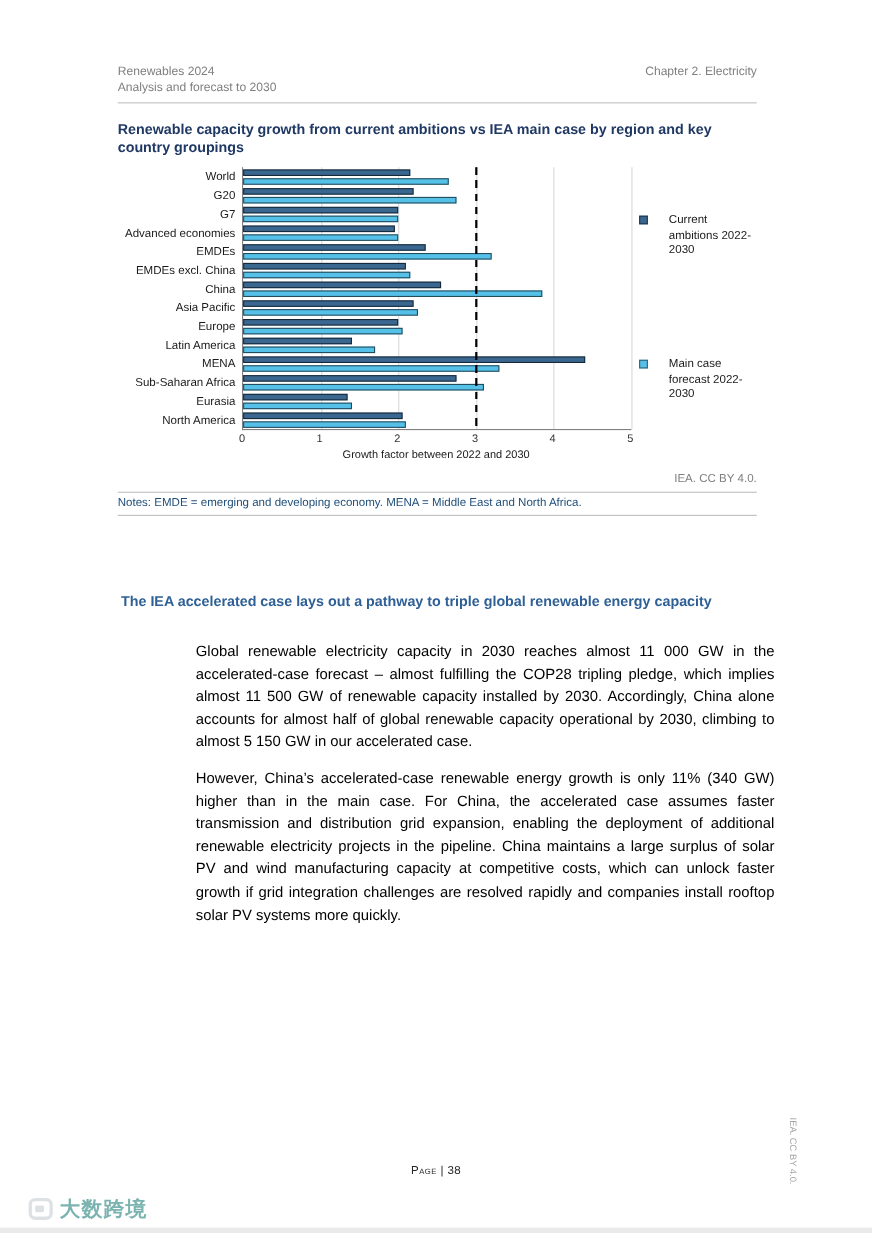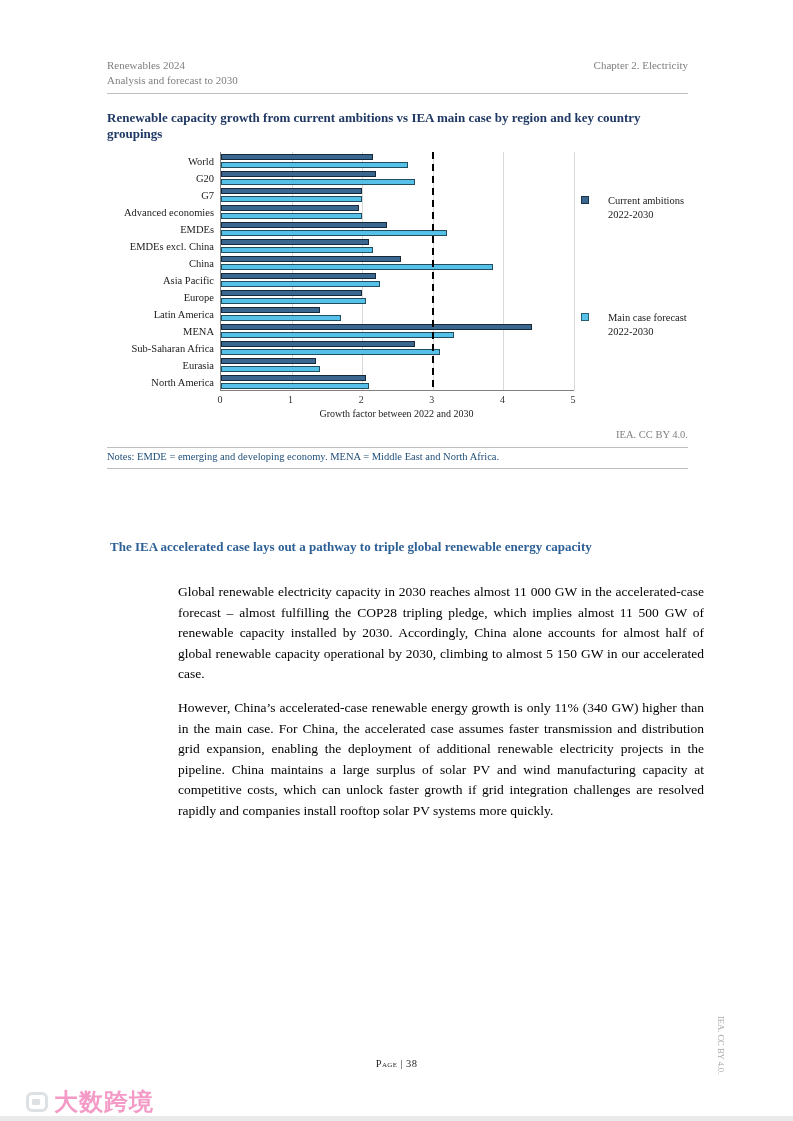--- a/index.html
+++ b/index.html
@@ -1,18 +1,18 @@
 <!DOCTYPE html>
 <html><head>
 <meta charset="utf-8">
 <style>
   html,body { margin:0; padding:0; background:#ffffff; }
   .page {
     position:relative; width:793px; height:1121px; background:#ffffff;
-    font-family:Liberation Serif, serif; overflow:hidden;
+    font-family:Liberation Sans, sans-serif; overflow:hidden;
   }
 
   
   .header { position:absolute; left:107px; width:581px; top:58px; display:flex; justify-content:space-between; }
   .header-left div { font-size:11px; color:#7f7f7f; line-height:15px; }
   .header-right { font-size:11px; color:#7f7f7f; line-height:15px; }
   .rule { position:absolute; left:107px; width:581px; border-top:1px solid #bfbfbf; }
   .header-rule { top:93px; }
 
   
@@ -78,21 +78,21 @@
   
   .watermark { position:absolute; left:26px; top:1086px; display:flex; align-items:center; gap:6px; opacity:0.55; }
   .watermark-logo {
     width:22px; height:20px; border:3px solid #c4c9cf; border-radius:6px;
     position:relative; box-sizing:border-box;
   }
   .watermark-logo::after {
     content:""; position:absolute; left:3px; top:4px; width:8px; height:6px;
     background:#c4c9cf; border-radius:1px;
   }
-  .watermark-text { font-size:24px; font-weight:bold; color:#ec4899; letter-spacing:1px; }
+  .watermark-text { font-size:19px; font-weight:bold; color:#0f766e; letter-spacing:1px; }
 
   .bottom-strip { position:absolute; left:0; bottom:0; width:100%; height:5px; background:#eaeaea; }
 </style>
 </head>
 <body>
 
 <div class="page">
 
   <div class="header">
     <div class="header-left">

